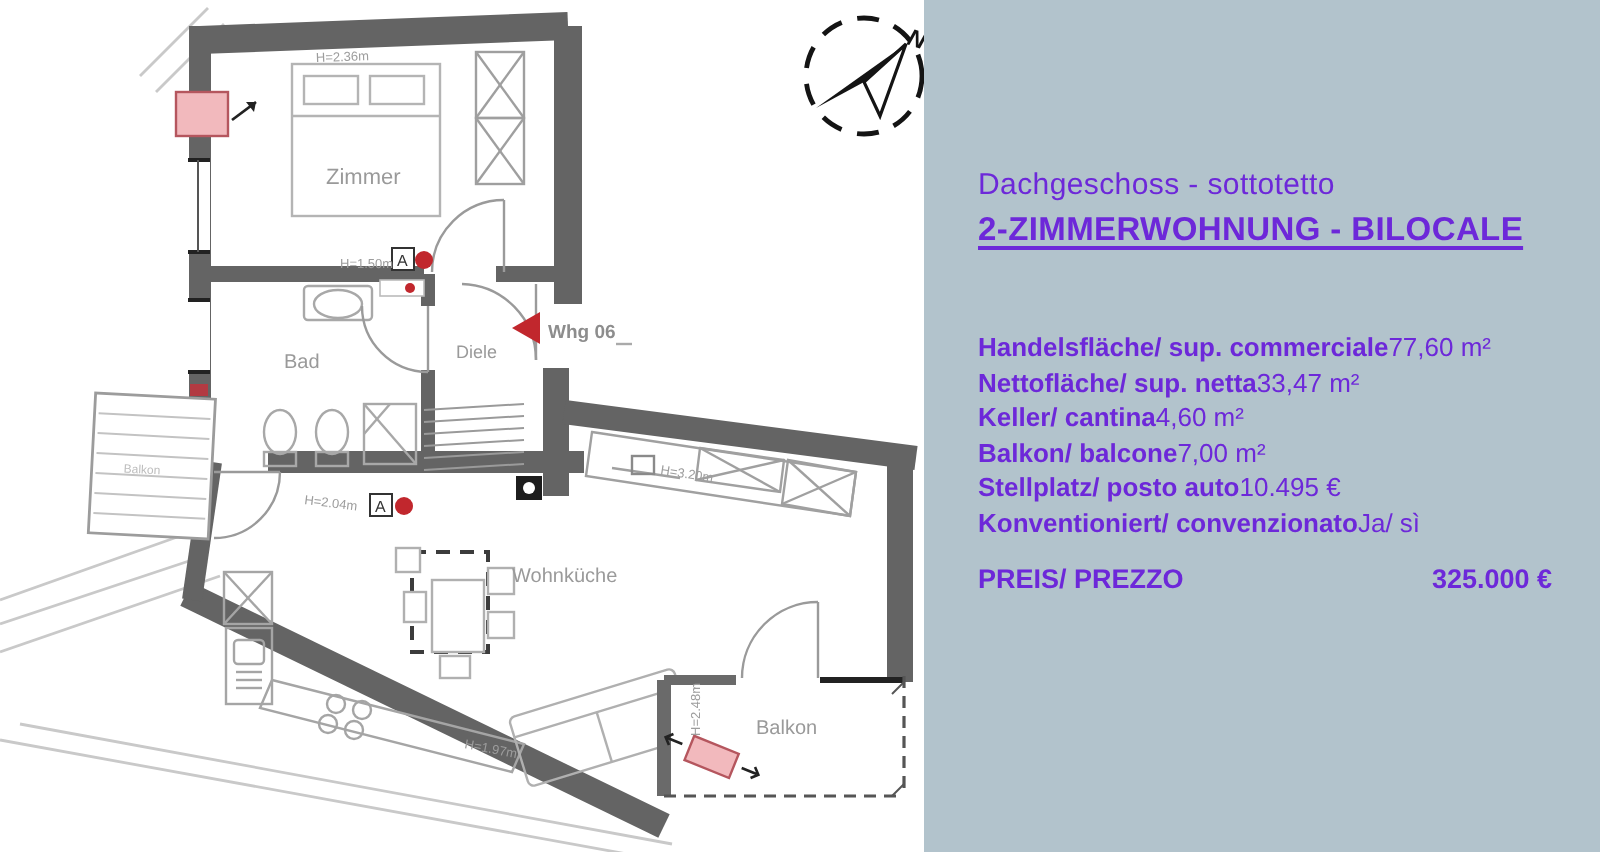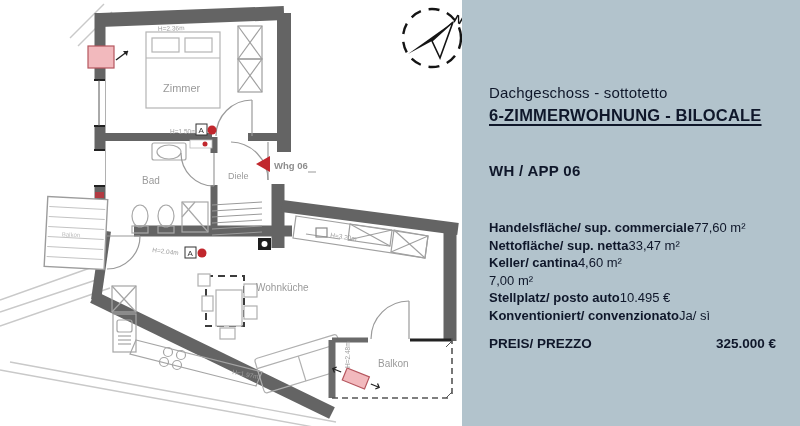--- a/index.html
+++ b/index.html
@@ -2,21 +2,21 @@
 <html><head>
 <meta charset="utf-8">
 <style>
   html,body{margin:0;padding:0;background:#fff;}
   #stage{position:relative;width:800px;height:426px;background:#ffffff;overflow:hidden;
          font-family:"Liberation Sans","DejaVu Sans",sans-serif;}
   
   #planwrap{position:absolute;left:0;top:0;width:462px;height:426px;}
   
   #panel{position:absolute;left:462px;top:0;width:338px;height:426px;
-         background:#b2c3cc;box-sizing:border-box;padding:84px 24px 0 27px;color:#0f172a;}
+         background:#b2c3cc;box-sizing:border-box;padding:84px 24px 0 27px;color:#6d28d9;}
   .floorline{font-size:15px;font-weight:400;letter-spacing:.2px;}
   .title{font-size:16.5px;font-weight:700;margin-top:5px;letter-spacing:.2px;
          text-decoration:underline;text-underline-offset:3px;text-decoration-thickness:1.5px;}
   .unit{font-size:15px;font-weight:700;margin-top:37px;letter-spacing:.3px;}
   .rows{margin-top:40px;}
   .row{display:flex;font-size:13px;line-height:17.5px;}
   .row .lbl{font-weight:700;}
   .row .val{font-weight:400;white-space:nowrap;}
   .price{display:flex;justify-content:space-between;margin-top:12px;font-size:13.5px;font-weight:700;}
   svg text{font-family:"Liberation Sans","DejaVu Sans",sans-serif;}
@@ -253,37 +253,37 @@
       <circle cx="432" cy="38" r="29" fill="none" stroke="#141414" stroke-width="2.4" stroke-dasharray="11,8"></circle>
       <polygon points="408,54 453,22 432,41" fill="#141414"></polygon>
       <polygon points="432,41 453,22 440,58" fill="#ffffff" stroke="#141414" stroke-width="1.6"></polygon>
       <text x="453" y="22" font-size="12" font-weight="bold" font-style="italic" fill="#141414" transform="rotate(18 453 22)">N</text>
     </g>
   </svg>
   </div>
 
   <div id="panel">
     <div class="floorline">Dachgeschoss - sottotetto</div>
-    <div class="title">6-ZIMMERWOHNUNG - BILOCALE</div>
-    <div class="unit">WH / APP 06</div>
+    <div class="title">2-ZIMMERWOHNUNG - BILOCALE</div>
 
     <div class="rows">
       <div class="row">
         <span class="lbl">Handelsfläche/ sup. commerciale</span>
         <span class="val">77,60 m²</span>
       </div>
       <div class="row">
         <span class="lbl">Nettofläche/ sup. netta</span>
         <span class="val">33,47 m²</span>
       </div>
       <div class="row">
         <span class="lbl">Keller/ cantina</span>
         <span class="val">4,60 m²</span>
       </div>
       <div class="row">
+        <span class="lbl">Balkon/ balcone</span>
         <span class="val">7,00 m²</span>
       </div>
       <div class="row">
         <span class="lbl">Stellplatz/ posto auto</span>
         <span class="val">10.495 €</span>
       </div>
       <div class="row">
         <span class="lbl">Konventioniert/ convenzionato</span>
         <span class="val">Ja/ sì</span>
       </div>

